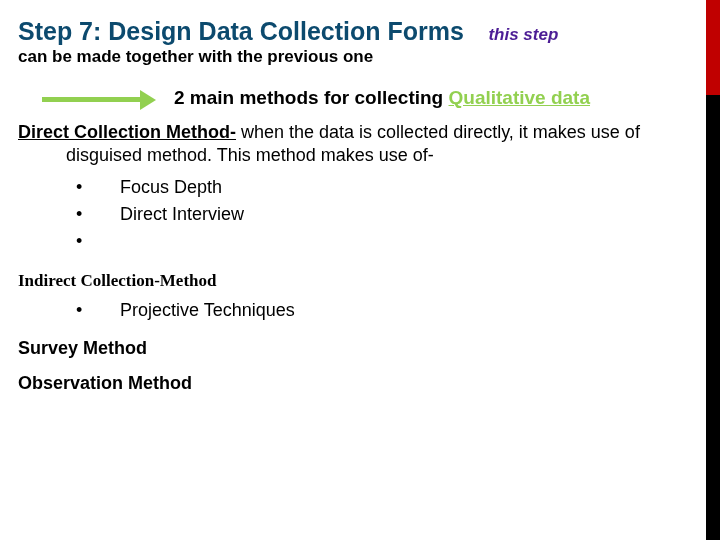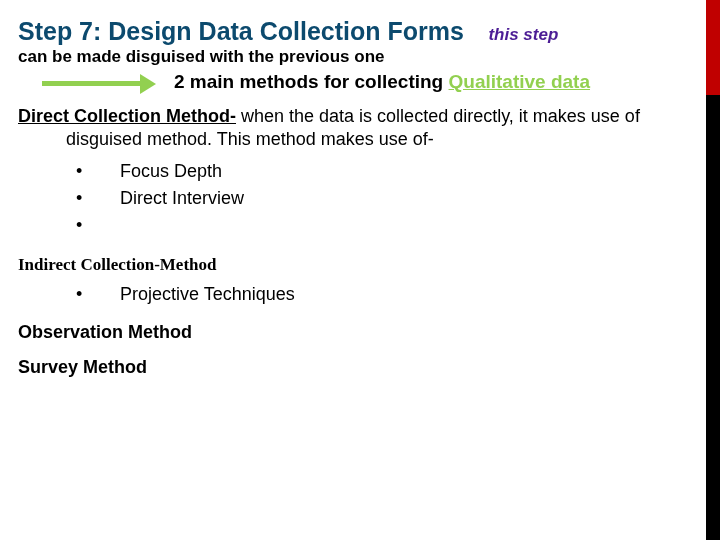--- a/index.html
+++ b/index.html
@@ -48,21 +48,21 @@
     font-style: italic;
   }
   .title-sub2 {
     font-family: Arial Black, Arial, sans-serif;
     font-weight: 900;
     color: #000;
     font-size: 17px;
     margin-top: 2px;
   }
   .arrow-row {
-    margin-top: 5px;
+    margin-top: 21px;
     display: flex;
     align-items: center;
     text-align: right;
   }
   .arrow {
     position: relative;
     width: 100px;
     height: 5px;
     background: #92d050;
     margin-left: 24px;
@@ -148,21 +148,21 @@
 <div class="side-bar">
   <div class="red"></div>
   <div class="black"></div>
 </div>
 
 <div class="content">
 
   <div class="title">
     <span class="title-main">Step 7: Design Data Collection Forms</span>
     <span class="title-sub1">this step</span>
-    <div class="title-sub2">can be made disguised with the previous one</div>
+    <div class="title-sub2">can be made together with the previous one</div>
   </div>
 
   <div class="arrow-row">
     <div class="arrow"></div>
     <div class="methods-line">
       <span>2 main methods for collecting </span><span class="qual">Qualitative data</span>
     </div>
   </div>
 
   <div class="para hang">
@@ -186,16 +186,16 @@
   <div class="section-head">Indirect Collection-Method</div>
 
   <div class="bullets" style="margin-top:6px">
     <div class="row">
       <span class="dot">•</span>
       <span class="label body-text">Projective Techniques</span>
     </div>
   </div>
 
 
+  <div class="method-line">Survey Method</div>
   <div class="method-line">Observation Method</div>
-  <div class="method-line">Survey Method</div>
 
 </div>
 
 </body></html>

